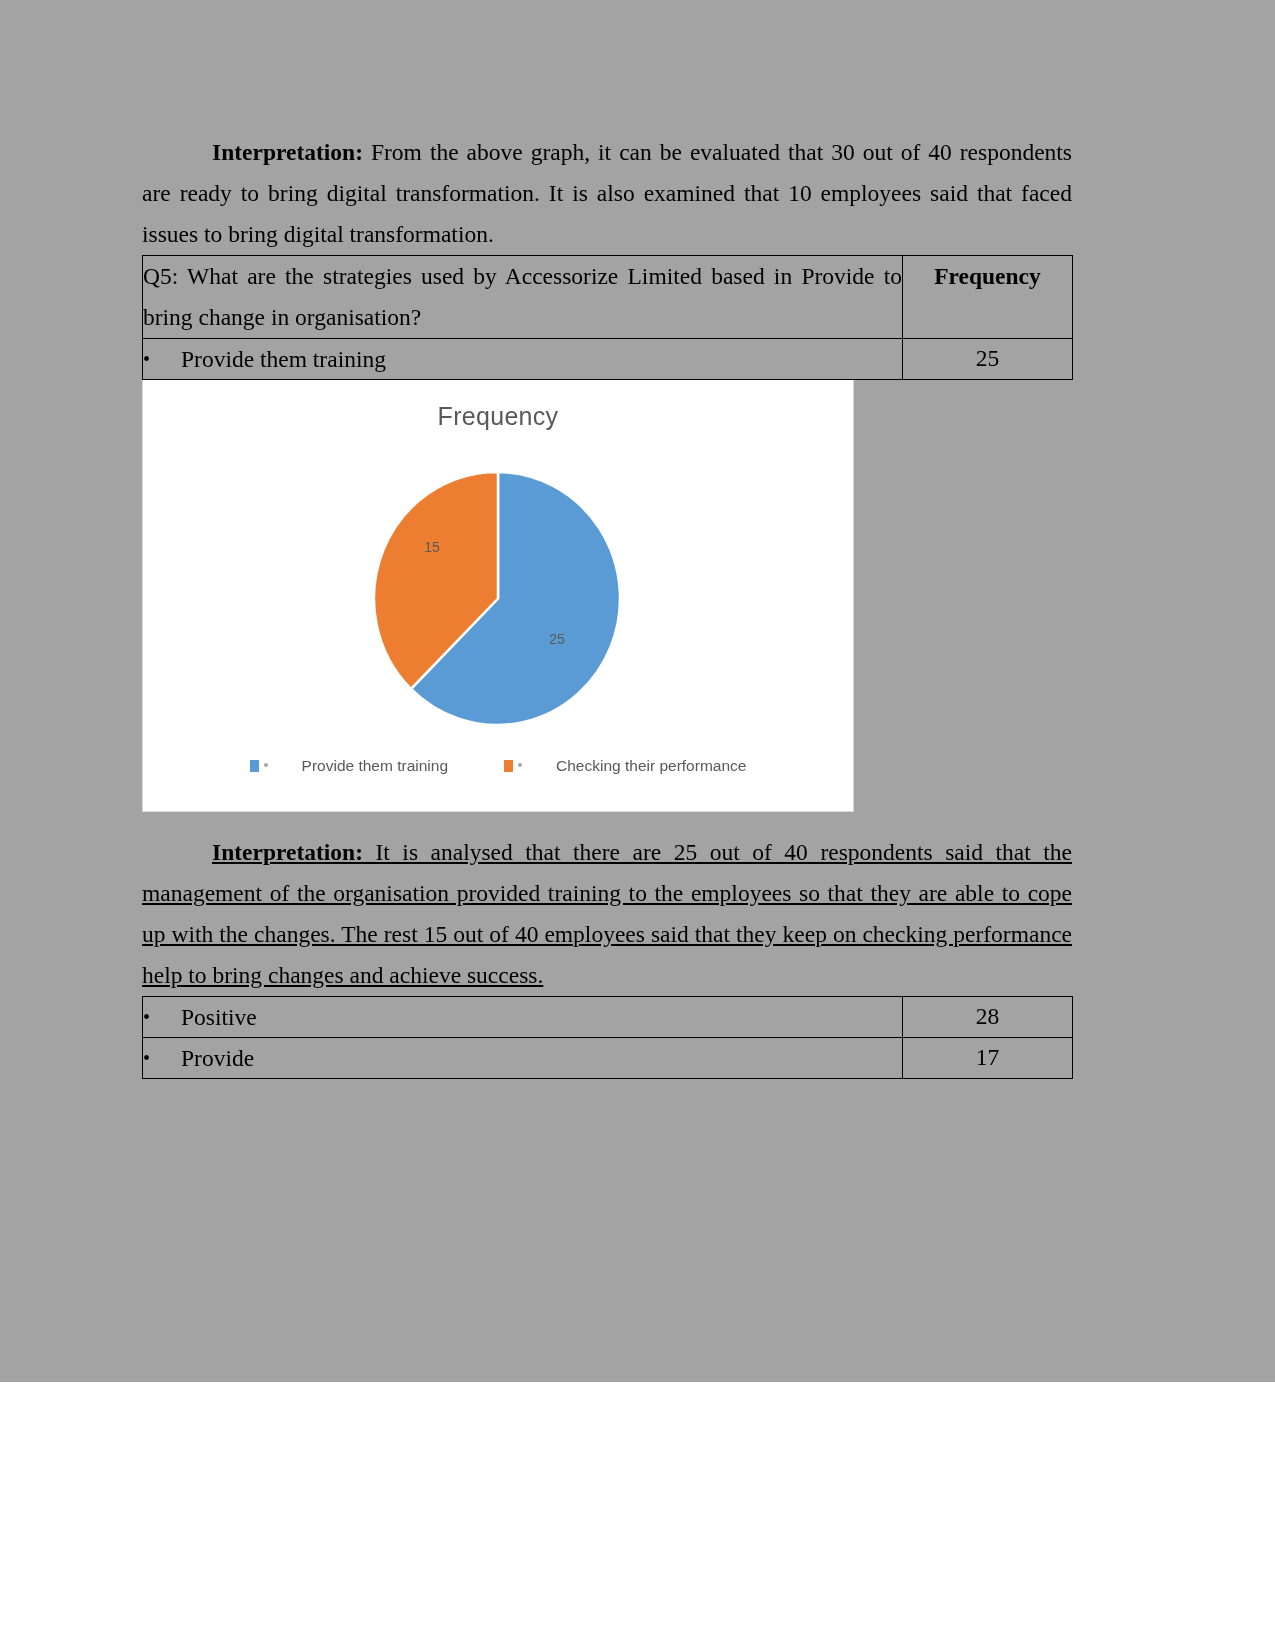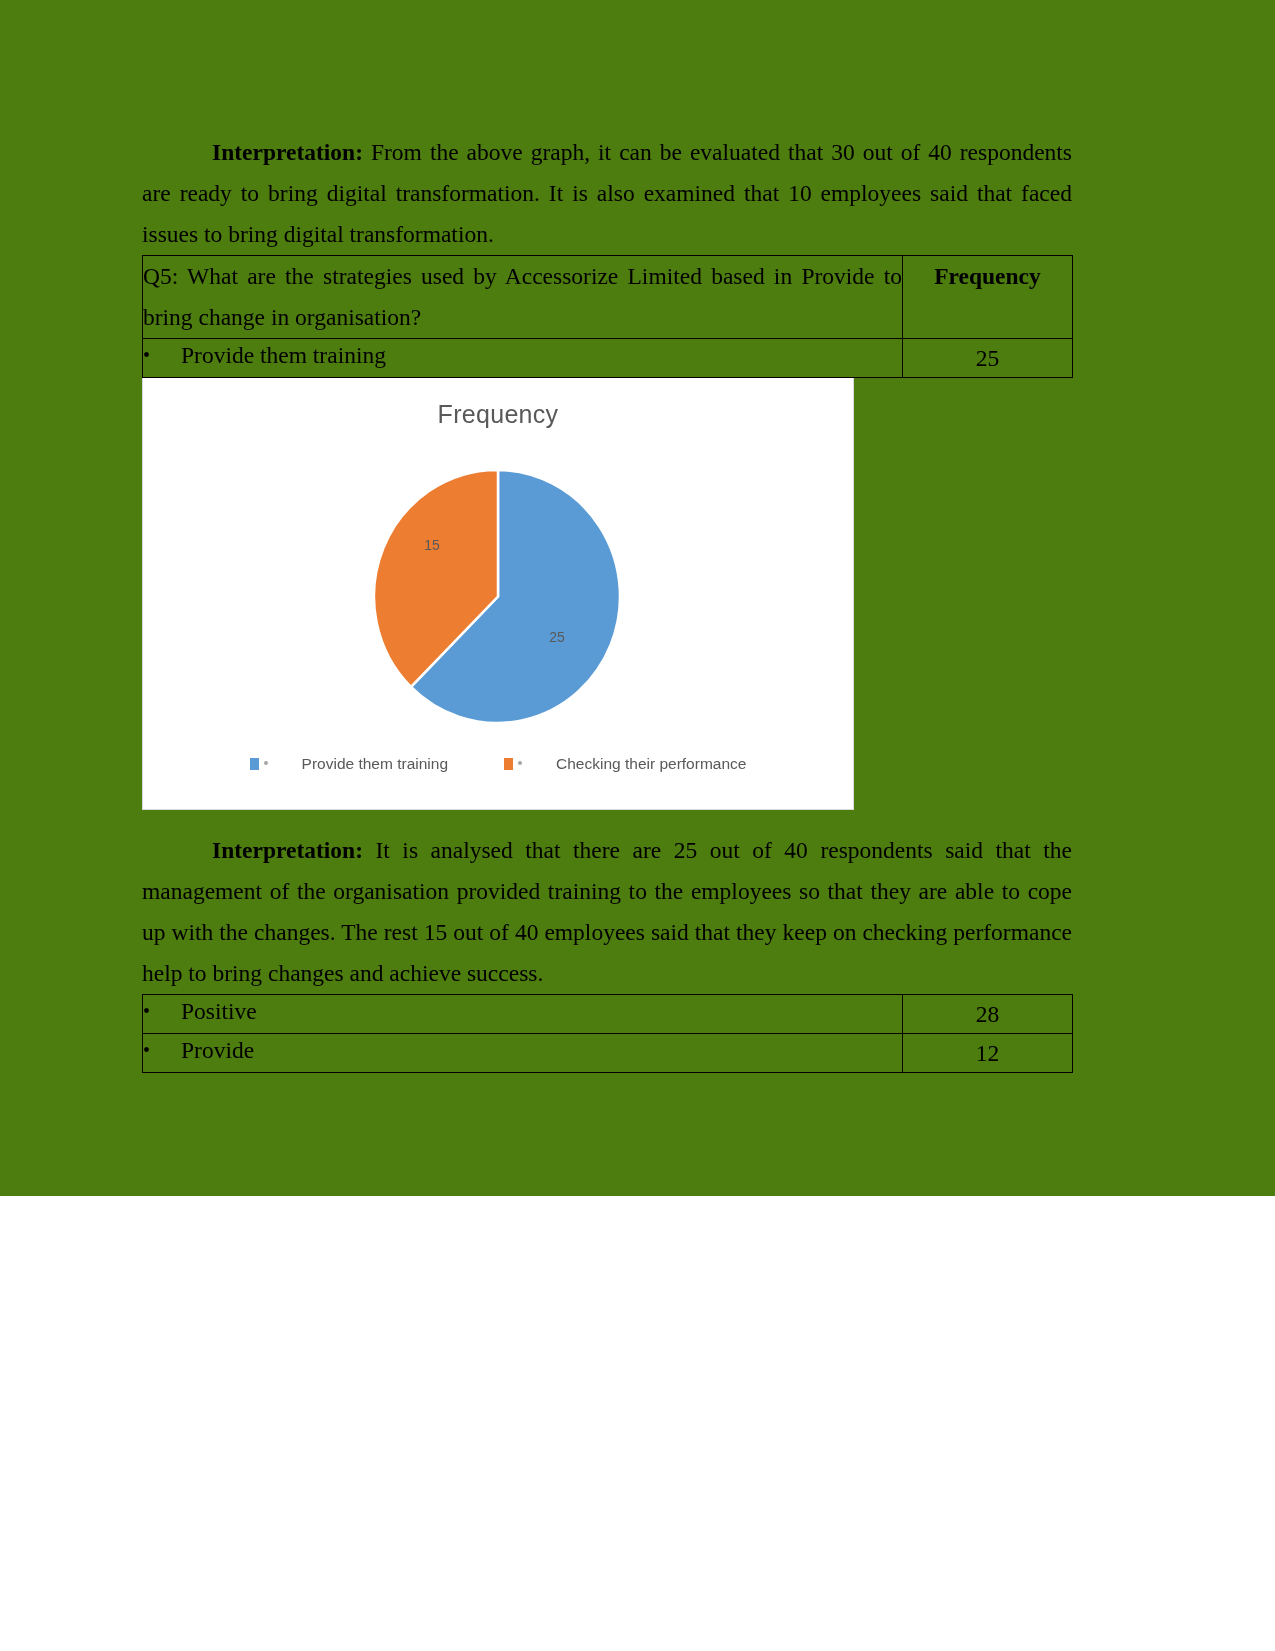--- a/index.html
+++ b/index.html
@@ -3,22 +3,22 @@
 <meta charset="utf-8">
 <style>
   html, body {
     margin: 0;
     padding: 0;
     background: #ffffff;
   }
   .page {
     position: relative;
     width: 1275px;
-    height: 1196px;
-    background: #4d7c0f;
+    height: 1382px;
+    background: #a3a3a3;
     font-family: "Liberation Serif", "DejaVu Serif", serif;
     color: #000000;
     overflow: hidden;
   }
   .content {
     position: absolute;
     left: 142px;
     top: 132px;
     width: 930px;
   }
@@ -32,21 +32,21 @@
     margin: 0;
     text-indent: 0;
   }
   .para .indent {
     display: inline-block;
     width: 70px;
   }
   .para b {
     font-weight: bold;
   }
-  .para-gap-top { margin-top: 20px; }
+  .para-gap-top { margin-top: 20px; text-decoration: underline; }
 
   
   table.qtable {
     width: 930px;
     border-collapse: collapse;
     table-layout: fixed;
     margin: 0;
   }
   table.qtable td {
     border: 1.6px solid #000000;
@@ -63,21 +63,21 @@
     text-justify: inter-word;
   }
   .qhead-right {
     text-align: center;
     font-weight: bold;
     font-size: 23.5px;
   }
   .opt-cell {
     padding: 10px 8px 12px 36px;
     font-size: 23.5px;
-    line-height: 32px;
+    line-height: 40px;
     margin-left: 45px;
   }
   .opt-cell .bullet {
     display: inline-block;
     width: 38px;
     font-size: 20px;
     vertical-align: top;
   }
   .val-cell {
     text-align: center;
@@ -231,21 +231,21 @@
         <col style="width:760px">
         <col style="width:170px">
       </colgroup>
       <tbody>
         <tr>
           <td class="opt-cell"><span class="bullet">•</span><span>Positive</span></td>
           <td class="val-cell">28</td>
         </tr>
         <tr>
           <td class="opt-cell"><span class="bullet">•</span><span>Provide</span></td>
-          <td class="val-cell">12</td>
+          <td class="val-cell">17</td>
         </tr>
       </tbody>
     </table>
 
   </div>
 
   <div class="footer">
     <span>s12</span>
   </div>
 </div>

